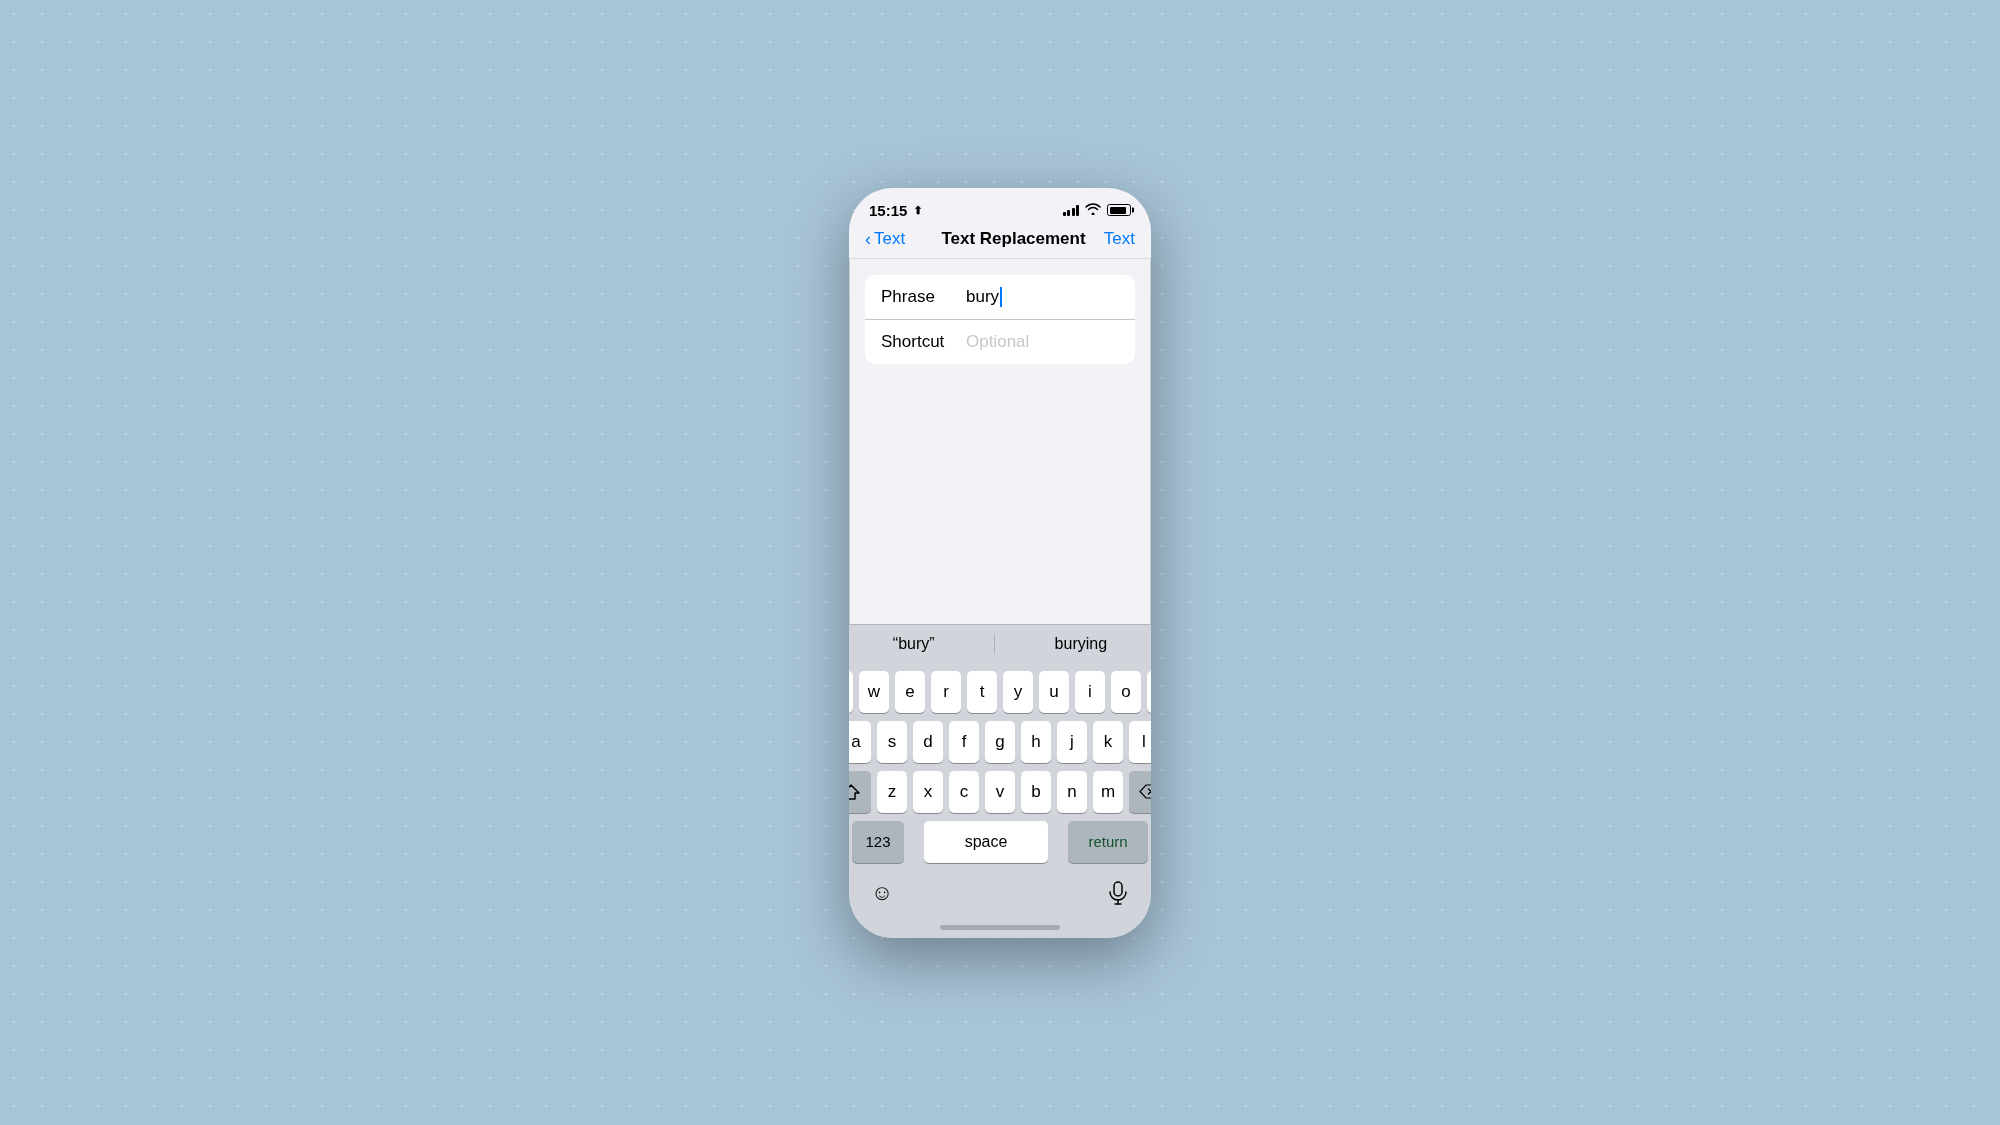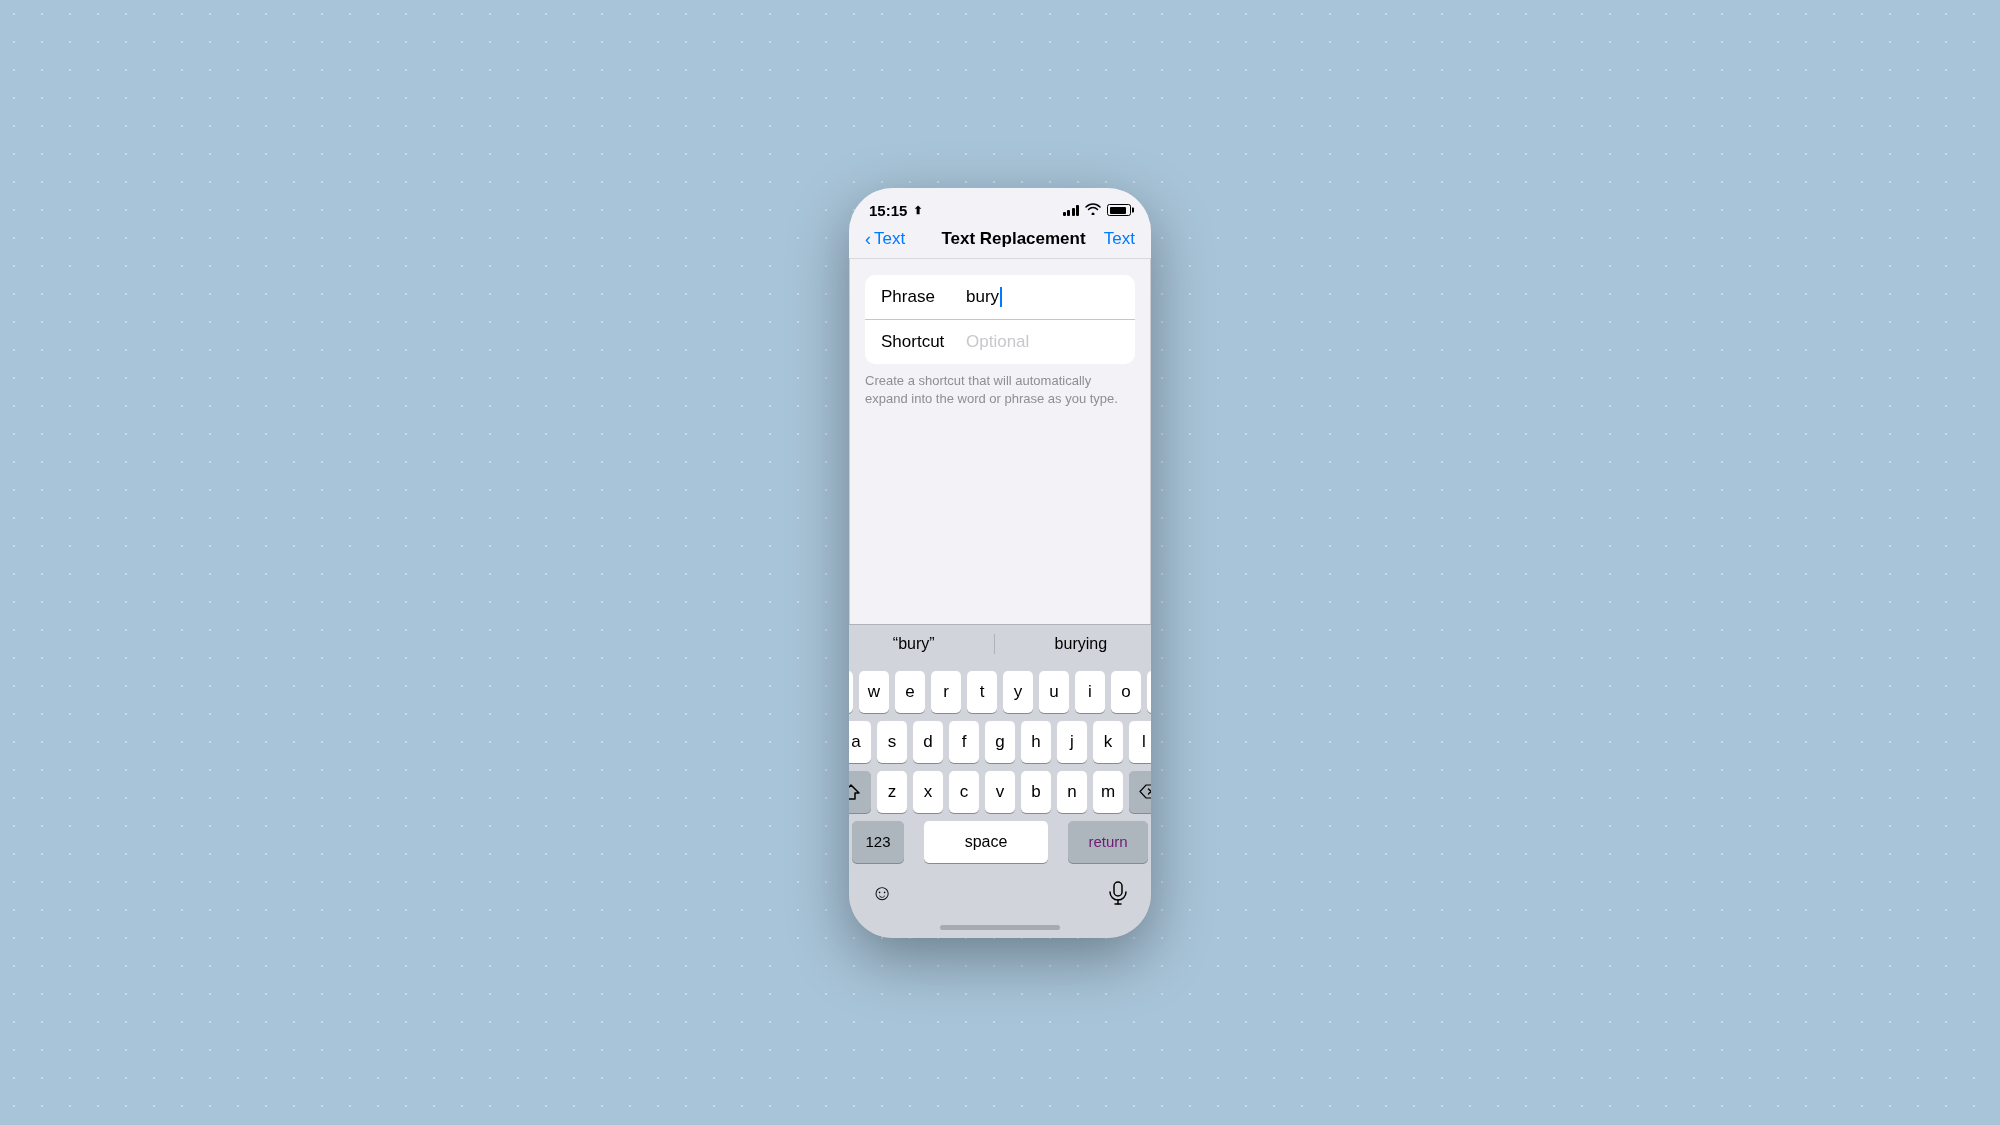--- a/index.html
+++ b/index.html
@@ -289,21 +289,21 @@
     .key.space-key {
       background: #fff;
       flex: 4;
       max-width: none;
       font-size: 16px;
       color: #000;
     }
 
     .key.action-key {
       background: #adb5bd;
-      color: #701a75;
+      color: #14532d;
       font-size: 15px;
       flex: 1.5;
       max-width: none;
       min-width: 44px;
     }
 
     .key.number-key {
       background: #adb5bd;
       font-size: 15px;
       flex: 1.5;
@@ -403,21 +403,20 @@
           <span>bury</span><span class="form-input-cursor"></span>
         </span>
       </div>
 
       <div class="form-row">
         <span class="form-label">Shortcut</span>
         <input class="form-input" type="text" placeholder="Optional" style="">
       </div>
     </div>
 
-    <p class="hint-text">Create a shortcut that will automatically expand into the word or phrase as you type.</p>
   </div>
 
   <div class="autocomplete-bar">
     <span class="autocomplete-item">“bury”</span>
     <div class="autocomplete-divider"></div>
     <span class="autocomplete-item">burying</span>
   </div>
 
   <div class="keyboard">
 

